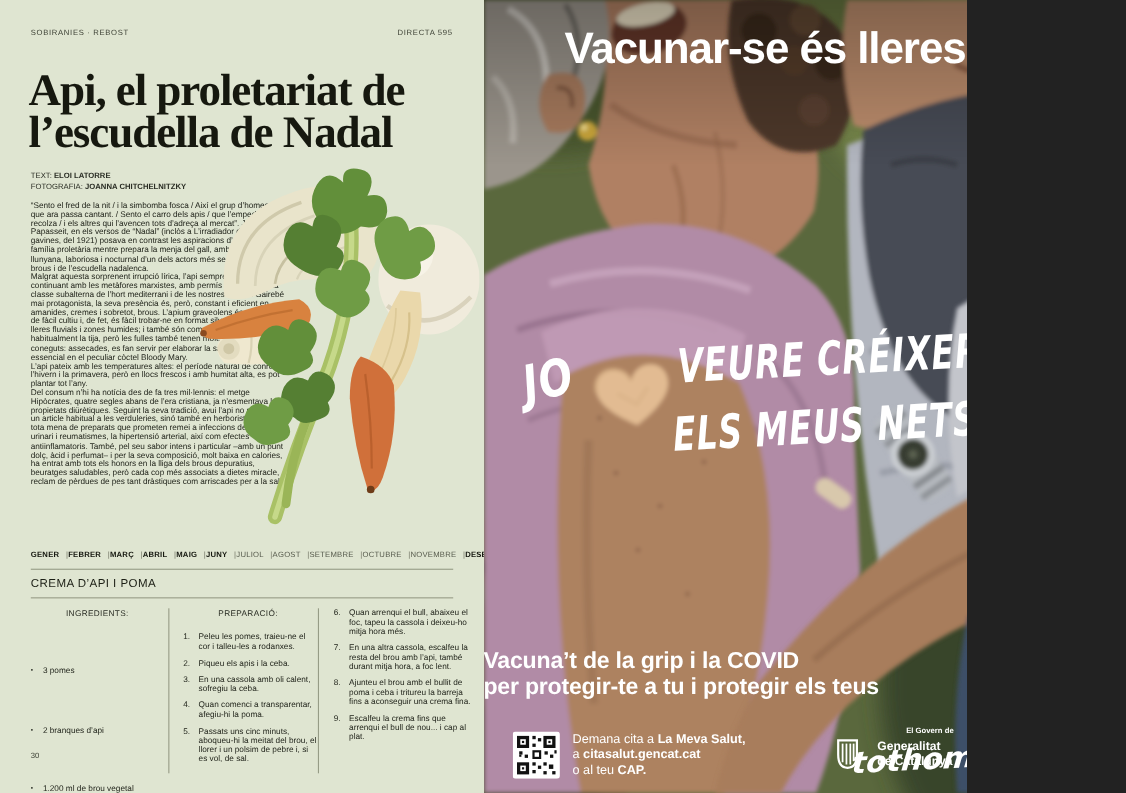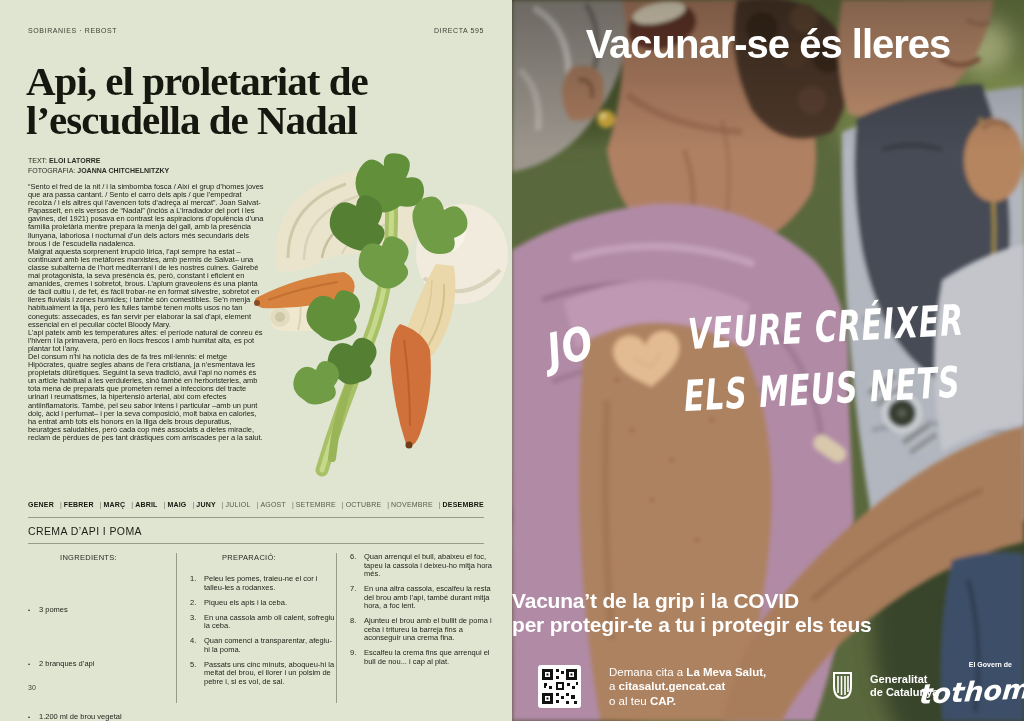--- a/index.html
+++ b/index.html
@@ -1,17 +1,17 @@
 <!DOCTYPE html>
 <html><head>
 <meta charset="utf-8">
 <style>
   * { margin:0; padding:0; box-sizing:border-box; }
   html,body { width:1024px; height:721px; overflow:hidden; background:#222; }
-  .spread { position:relative; width:1024px; height:721px; display:flex; font-family:"Liberation Sans", sans-serif;border-radius:12px; }
+  .spread { position:relative; width:879px; height:721px; display:flex; font-family:"Liberation Sans", sans-serif;border-radius:12px; }
 
   
   .page-left { position:relative; width:512px; height:721px; background:#dfe5d1; color:#1d1f18; overflow:hidden; }
   .kicker { position:absolute; top:27px; left:28px; font-size:7px; letter-spacing:.6px; color:#3c4034; }
   .issue  { position:absolute; top:27px; right:28px; font-size:7px; letter-spacing:.6px; color:#3c4034; }
   .headline-l { position:absolute; top:62px; left:26px; width:470px;
     font-family:"Liberation Serif", serif; font-weight:600; font-size:41px; line-height:.94;
     letter-spacing:-1px; color:#16180f; }
   .byline { position:absolute; top:156px; left:28px; font-size:7px; line-height:9.5px; color:#2a2d24; }
   .byline b { font-weight:bold; }
@@ -49,21 +49,21 @@
   .photo { position:absolute; inset:0; }
   .headline-r { position:absolute; top:22px; left:0; width:512px; text-align:center; color:#fff;
     font-size:40px; font-weight:bold; letter-spacing:-1px; }
   .hw { position:absolute; color:#fff; font-weight:bold; font-style:italic; font-family:"DejaVu Sans", sans-serif;
     letter-spacing:1px; white-space:nowrap; transform-origin:left center; }
   .hw-jo    { left:36px;  top:328px; font-size:40px; transform:rotate(-12deg) scale(.9,1.15); }
   .hw-l1    { left:176px; top:314px; font-size:34px; transform:rotate(-3deg) scale(.88,1.25); }
   .hw-l2    { left:172px; top:376px; font-size:34px; transform:rotate(-3deg) scale(.88,1.25); }
   .tagline { position:absolute; top:589px; left:0; width:512px; text-align:left; color:#fff;
     font-size:21px; line-height:23.5px; font-weight:bold; letter-spacing:-.2px; }
-  .cta { position:absolute; left:26px; bottom:13px; display:flex; gap:28px; align-items:flex-start; }
+  .cta { position:absolute; left:26px; bottom:13px; display:flex; gap:12px; align-items:flex-start; }
   .cta-text { color:#fff; font-size:11.5px; line-height:14.5px; }
   .cta-text b { font-weight:bold; }
   .gencat { position:absolute; left:320px; bottom:21px; display:flex; gap:17px; align-items:center; color:#fff; }
   .gencat-name { font-size:11px; line-height:13px; font-weight:bold; }
   .tothom { position:absolute; right:12px; bottom:14px; width:92px; height:46px; color:#fff; }
   .tothom-small { position:absolute; top:0; right:0; font-size:7px; font-weight:bold; }
   .tothom-script { position:absolute; left:0; bottom:0; font-size:27px; font-weight:bold; font-style:italic;
     font-family:"DejaVu Sans", sans-serif; transform:skewX(-8deg) rotate(-3deg); letter-spacing:0; }
 </style>
 </head>

